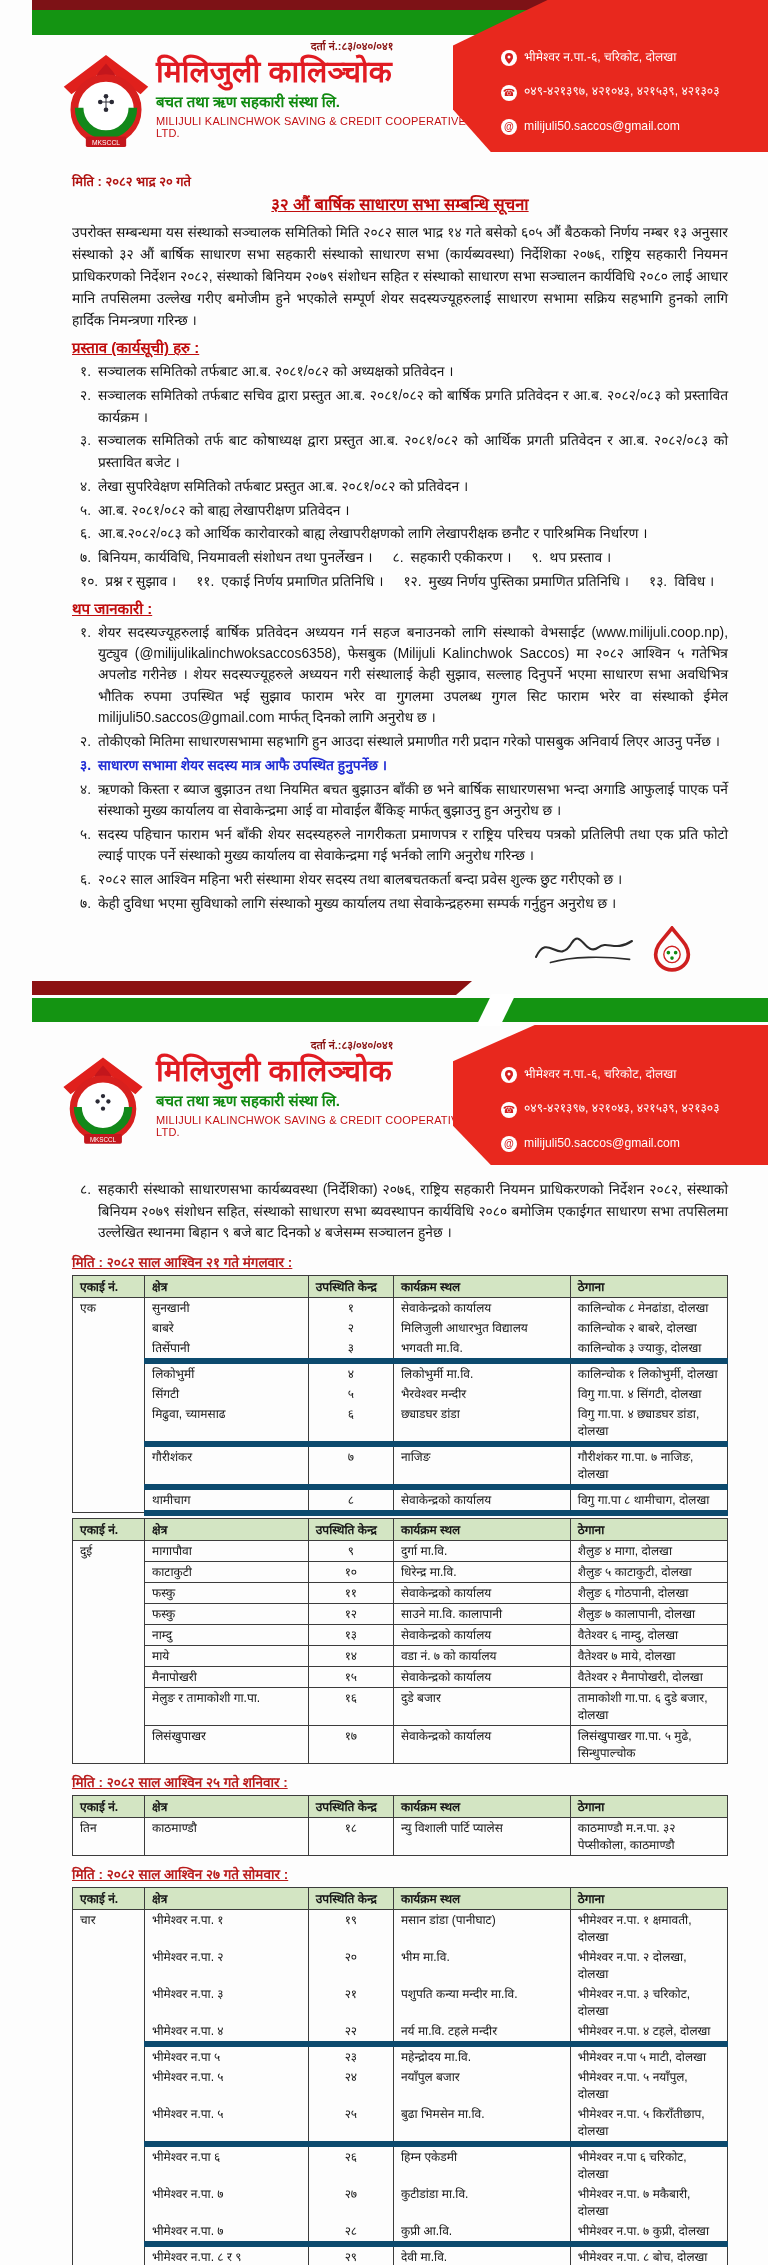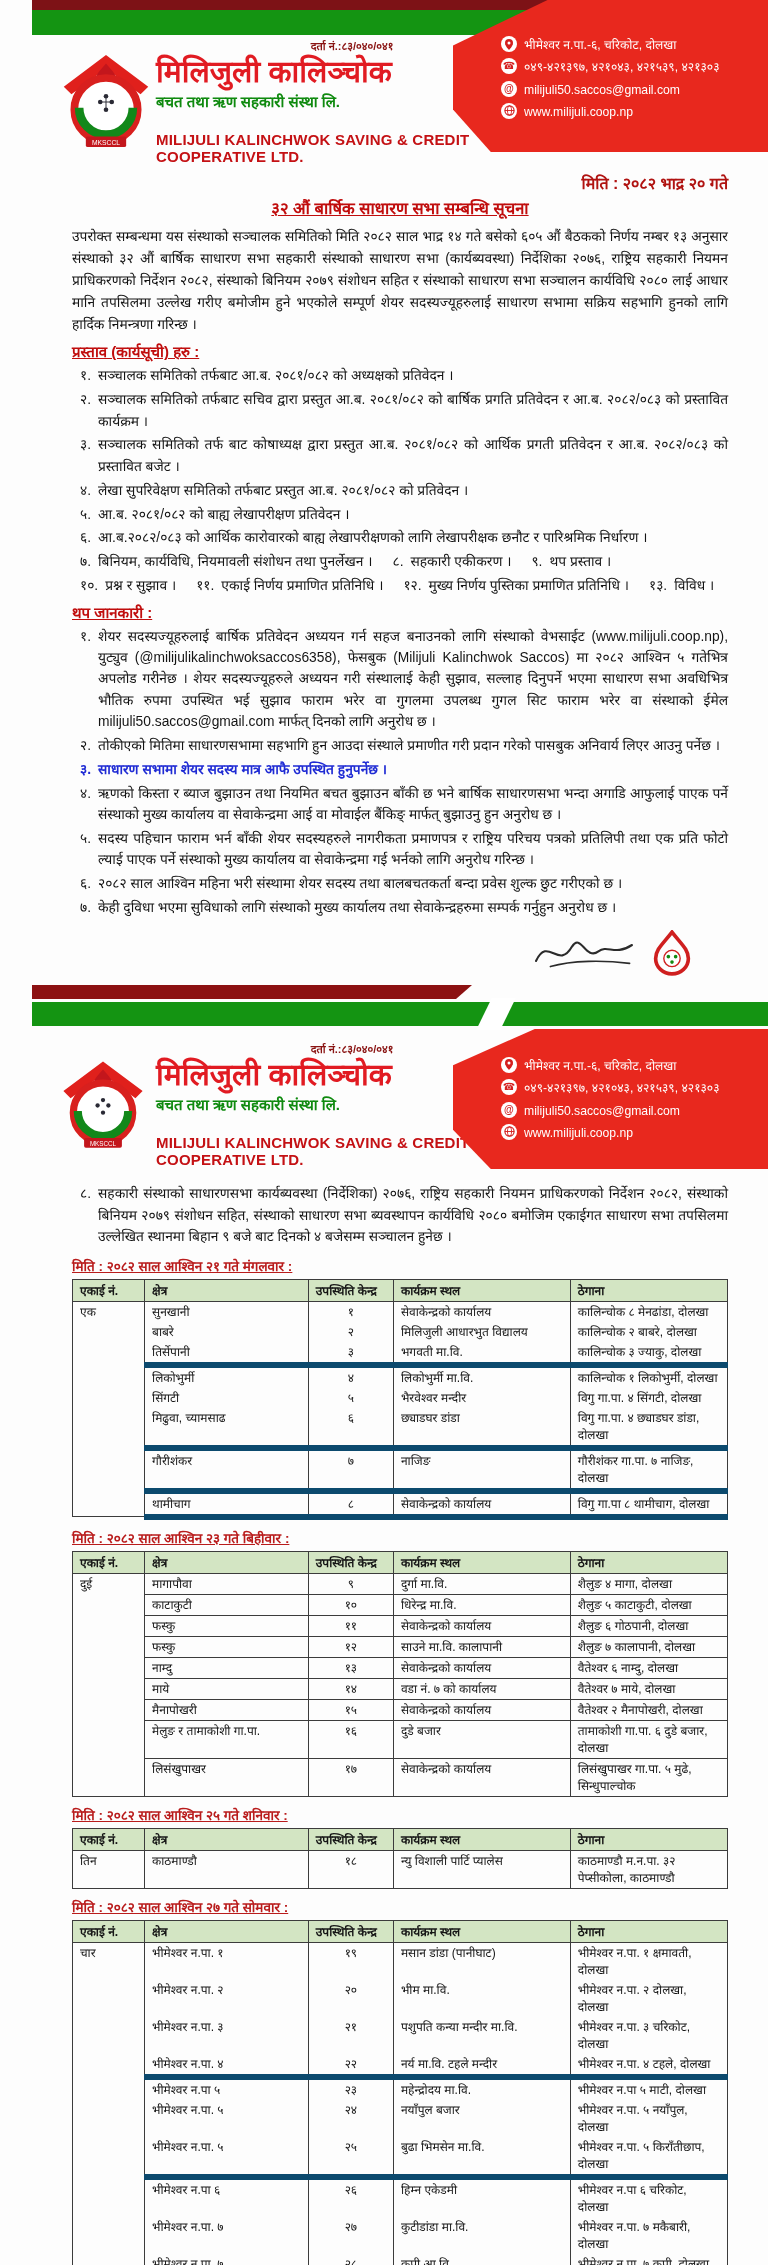--- a/index.html
+++ b/index.html
@@ -17,40 +17,40 @@
     clip-path:polygon(0 0,95% 0,100% 100%,0 100%);}
   .h-reg{position:absolute;left:120px;top:38px;width:400px;text-align:center;
     color:#8a1413;font-weight:bold;font-size:11px;}
   .compact .h-reg{top:12px;}
   .h-logo{position:absolute;left:26px;top:48px;width:96px;height:108px;}
   .compact .h-logo{top:26px;}
   .h-brand{position:absolute;left:124px;top:56px;width:336px;text-align:left;}
   .compact .h-brand{top:30px;}
   .brand{color:#e11b22;font-size:30px;font-weight:bold;line-height:1.08;}
   .tagline{color:#0f8a0f;font-size:15px;font-weight:bold;margin-top:3px;}
-  .engline{color:#c41114;font-size:15px;font-weight:bold;letter-spacing:.2px;margin-top:20px;}
+  .engline{color:#c41114;font-size:11px;font-weight:normal;letter-spacing:.2px;margin-top:4px;}
   .h-red{position:absolute;right:0;top:0;width:315px;height:152px;background:#e8281e;color:#fff;
     clip-path:polygon(30% 0,100% 0,100% 100%,12% 100%,0 72%,0 30%);}
   .compact .h-red{height:140px;clip-path:polygon(26% 0,100% 0,100% 100%,12% 100%,0 72%,0 26%);}
   .h-red .inner{position:absolute;left:48px;top:32px;right:6px;font-size:12.2px;line-height:1.5;}
   .compact .h-red .inner{top:24px;}
-  .c-line{display:flex;align-items:flex-start;gap:7px;margin:4px 0;white-space:nowrap;}
+  .c-line{display:flex;align-items:flex-end;gap:7px;margin:16px 0;white-space:nowrap;}
   .c-ic{width:16px;height:16px;background:#fff;border-radius:50%;color:#d41f1f;font-size:10px;
     display:flex;align-items:center;justify-content:center;flex:0 0 16px;font-weight:bold;line-height:1;}
 
   
   .divider{position:relative;height:48px;}
   .d-red{position:absolute;left:0;top:4px;width:440px;height:14px;background:#8c1112;
     clip-path:polygon(0 0,100% 0,calc(100% - 16px) 100%,0 100%);}
   .d-green{position:absolute;left:0;top:21px;width:100%;height:24px;background:#149412;}
   .d-slash{position:absolute;left:452px;top:17px;width:24px;height:32px;background:#fff;transform:skewX(-26deg);}
 
   
   .content-area{padding:4px 40px 0 40px;font-size:13.8px;}
-  .date-line{text-align:right;color:#b01311;font-weight:bold;font-size:16px;margin:6px 0 2px;}
+  .date-line{text-align:left;color:#b01311;font-weight:bold;font-size:13px;margin:6px 0 2px;}
   .title{text-align:center;color:#c00d0d;font-weight:bold;font-size:16.5px;text-decoration:underline;margin:2px 0 7px;}
   .intro{text-align:justify;line-height:1.6;margin:0 0 5px;}
   .sec-head{color:#c00d0d;font-weight:bold;text-decoration:underline;font-size:15px;margin:5px 0 4px;}
   .nlist{margin:0 0 2px;}
   .nl-line{display:flex;gap:20px;margin:2.5px 0;padding-left:8px;}
   .nl-item{display:flex;}
   .nl-num{flex:0 0 auto;margin-right:7px;}
   .nl-txt{text-align:justify;line-height:1.55;}
   .blue .nl-txt,.blue .nl-num{color:#1f2bd4;font-weight:bold;}
   .tdate{color:#b91c1c;font-weight:bold;text-decoration:underline;font-size:13.5px;margin:9px 0 4px;}
@@ -414,21 +414,20 @@
               <tr class="grp-end">
                 <td>थामीचाग</td>
                 <td class="center">८</td>
                 <td>सेवाकेन्द्रको कार्यालय</td>
                 <td>विगु गा.पा ८ थामीचाग, दोलखा</td>
               </tr>
             </tbody>
           </table>
         </div>
 
-      <div class="tdate">मिति : २०८२ साल आश्विन २३ गते बिहीवार :</div>
       <div class="tblwrap">
           <table class="dtable">
             <colgroup>
               <col style="width: 11%;">
               <col style="width: 25%;">
               <col style="width: 13%;">
               <col style="width: 27%;">
               <col style="width: 24%;">
             </colgroup>
             <thead>

